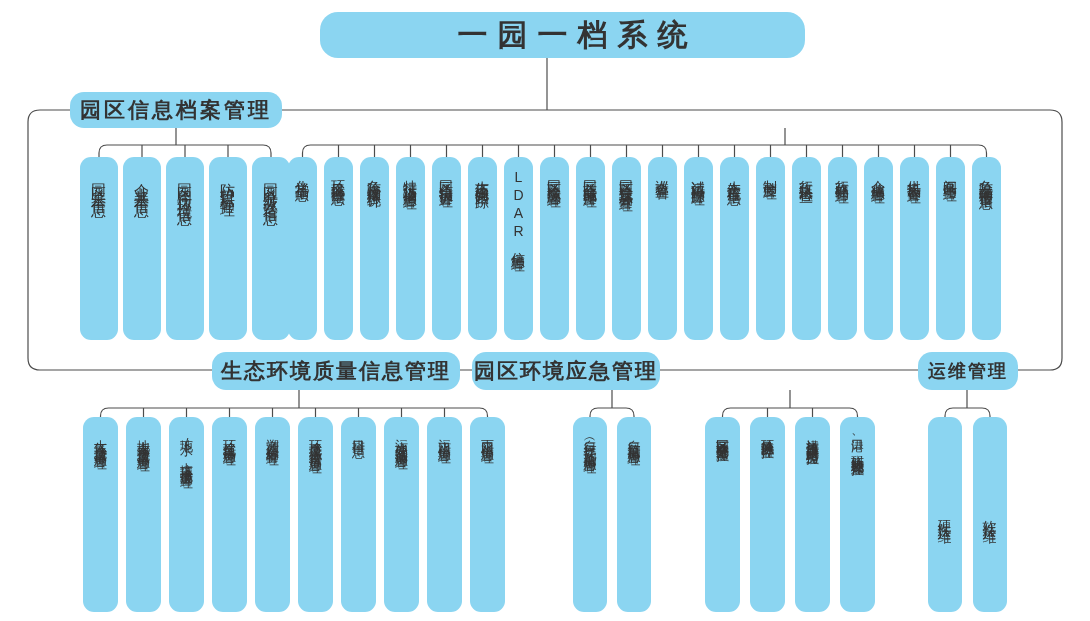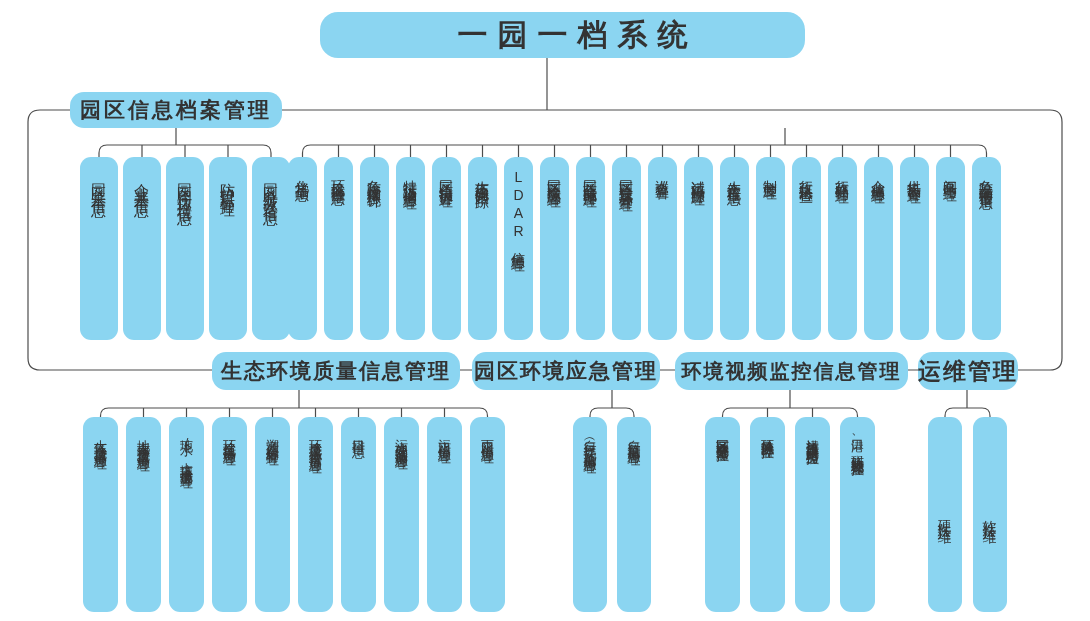--- a/index.html
+++ b/index.html
@@ -44,22 +44,21 @@
       <path d="M 612 390 V 408 M 590 417 V 416 Q 590 408 598 408 H 626 Q 634 408 634 416 V 417" fill="none" stroke="#4d4d4d" stroke-width="1.2"></path>
       <path d="M 790 390 V 408 M 722.5 417 V 416 Q 722.5 408 730.5 408 H 849.5 Q 857.5 408 857.5 416 V 417 M 767.5 408 V 417 M 812.5 408 V 417" fill="none" stroke="#4d4d4d" stroke-width="1.2"></path>
       <path d="M 967 390 V 408 M 945 417 V 416 Q 945 408 953 408 H 982 Q 990 408 990 416 V 417" fill="none" stroke="#4d4d4d" stroke-width="1.2"></path>
     </svg>
 
   <div class="hnode root" style="left: 320px; top: 12px; width: 455px; height: 46px; font-size: 30px; letter-spacing: 10px; padding-left: 30px;">一园一档系统</div>
 
   <div class="hnode" style="left: 70px; top: 92px; width: 212px; height: 36px; font-size: 21px; letter-spacing: 3px;">园区信息档案管理</div>
   <div class="hnode" style="left: 175px; top: 352px; width: 248px; height: 38px; font-size: 21px; letter-spacing: 2px; margin-left: 37px;">生态环境质量信息管理</div>
   <div class="hnode" style="left: 472px; top: 352px; width: 188px; height: 38px; font-size: 21px; letter-spacing: 2px;">园区环境应急管理</div>
-  <div class="hnode" style="left: 675px; top: 352px; width: 233px; height: 38px; font-size: 20px; letter-spacing: 2px;">环境视频监控信息管理</div>
-  <div class="hnode" style="left: 918px; top: 352px; width: 100px; height: 38px; font-size: 23px; letter-spacing: 2px;">运维管理</div>
+  <div class="hnode" style="left: 918px; top: 352px; width: 100px; height: 38px; font-size: 18px; letter-spacing: 2px;">运维管理</div>
 
   <div id="nodes">
       <div class="vnode" style="left: 80px; top: 157px; width: 38px; height: 183px; font-size: 15px; letter-spacing: 4px; padding-top: 14px;">园区基本信息</div>
       <div class="vnode" style="left: 123px; top: 157px; width: 38px; height: 183px; font-size: 15px; letter-spacing: 4px; padding-top: 14px;">企业基本信息</div>
       <div class="vnode" style="left: 166px; top: 157px; width: 38px; height: 183px; font-size: 15px; letter-spacing: 4px; padding-top: 14px;">园区周边环境信息</div>
       <div class="vnode" style="left: 209px; top: 157px; width: 38px; height: 183px; font-size: 15px; letter-spacing: 4px; padding-top: 14px;">防护目标管理</div>
       <div class="vnode" style="left: 252px; top: 157px; width: 38px; height: 183px; font-size: 15px; letter-spacing: 4px; padding-top: 14px;">园区升级改造信息</div>
       <div class="vnode" style="left: 288px; top: 157px; width: 29px; height: 183px; font-size: 14px; letter-spacing: 2px; padding-top: 12px;">化学品信息</div>
       <div class="vnode" style="left: 324px; top: 157px; width: 29px; height: 183px; font-size: 14px; letter-spacing: 2px; padding-top: 12px;">环境风险源信息</div>
       <div class="vnode" style="left: 360px; top: 157px; width: 29px; height: 183px; font-size: 14px; letter-spacing: 2px; padding-top: 12px;">危险废物信息统计</div>

